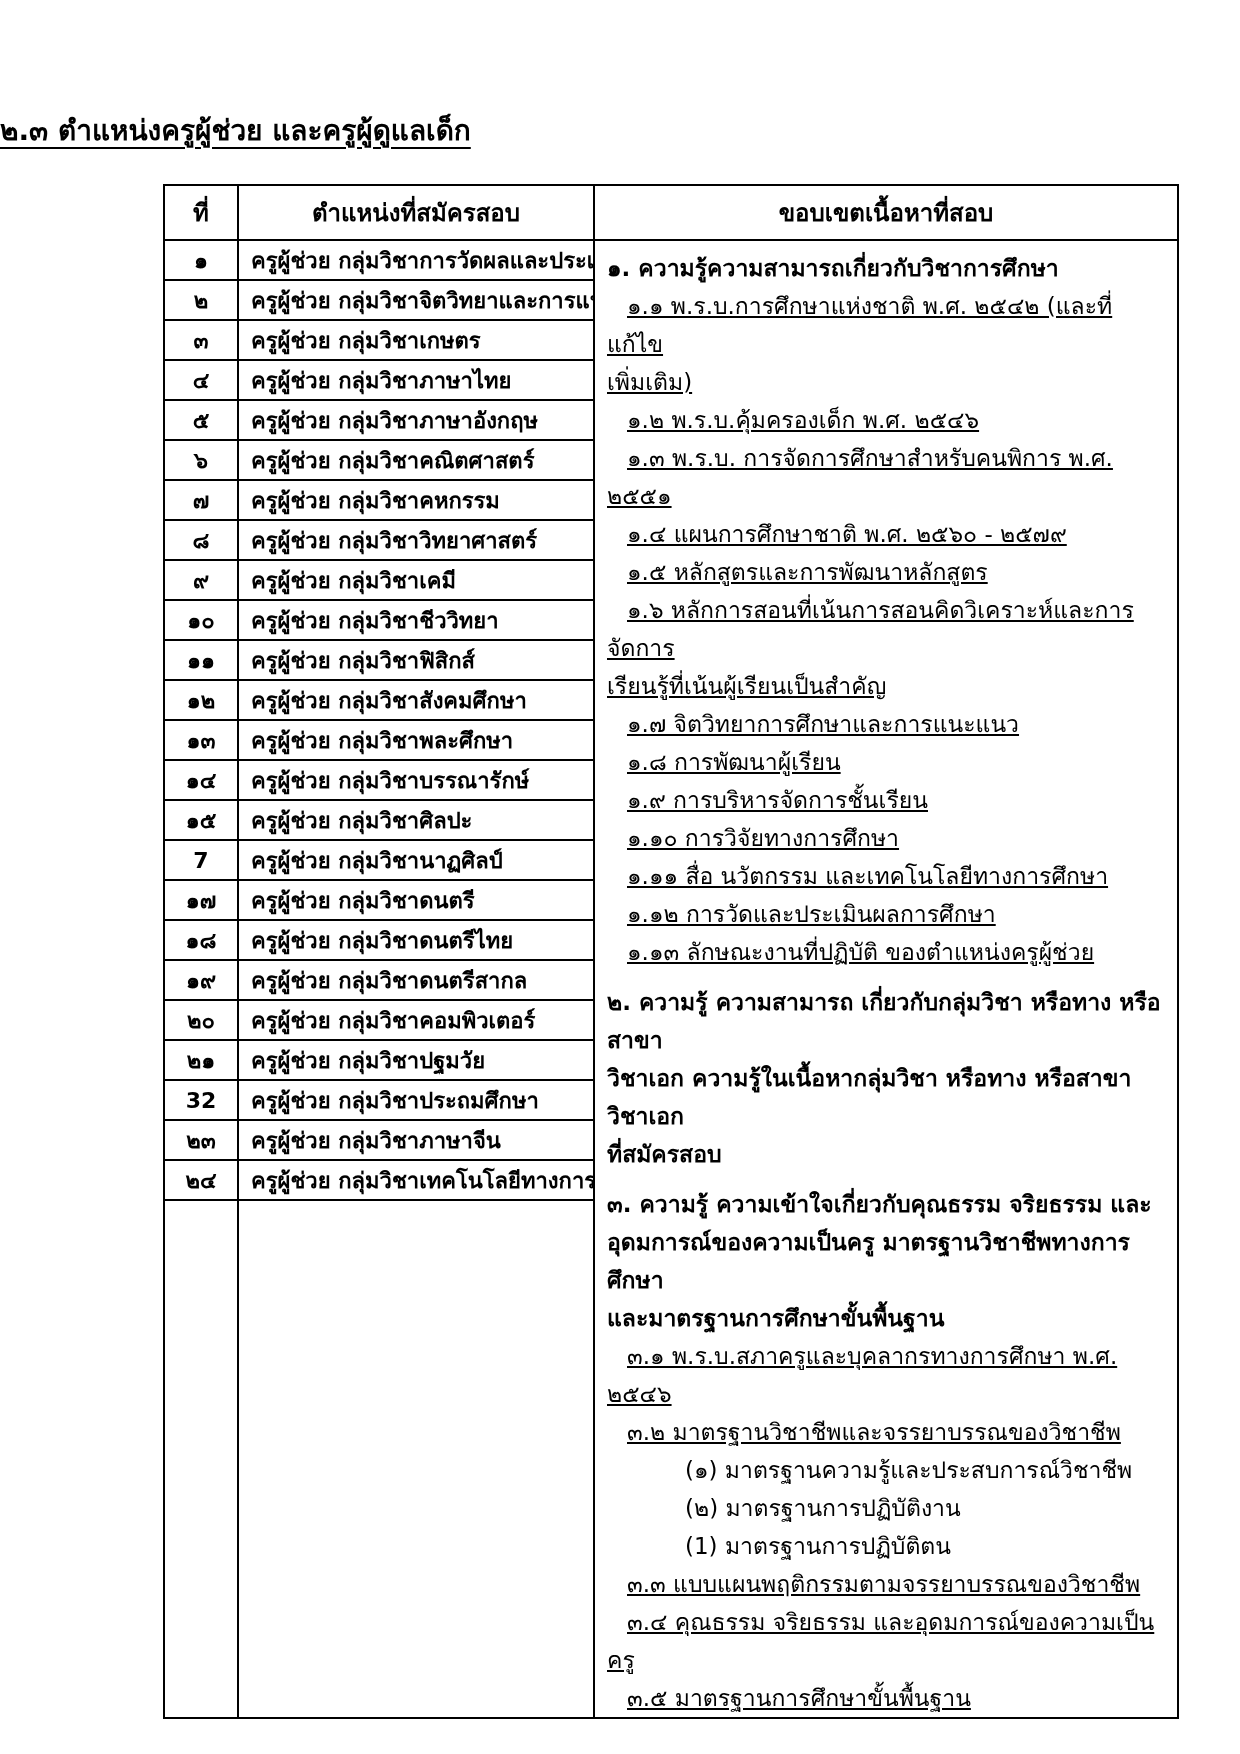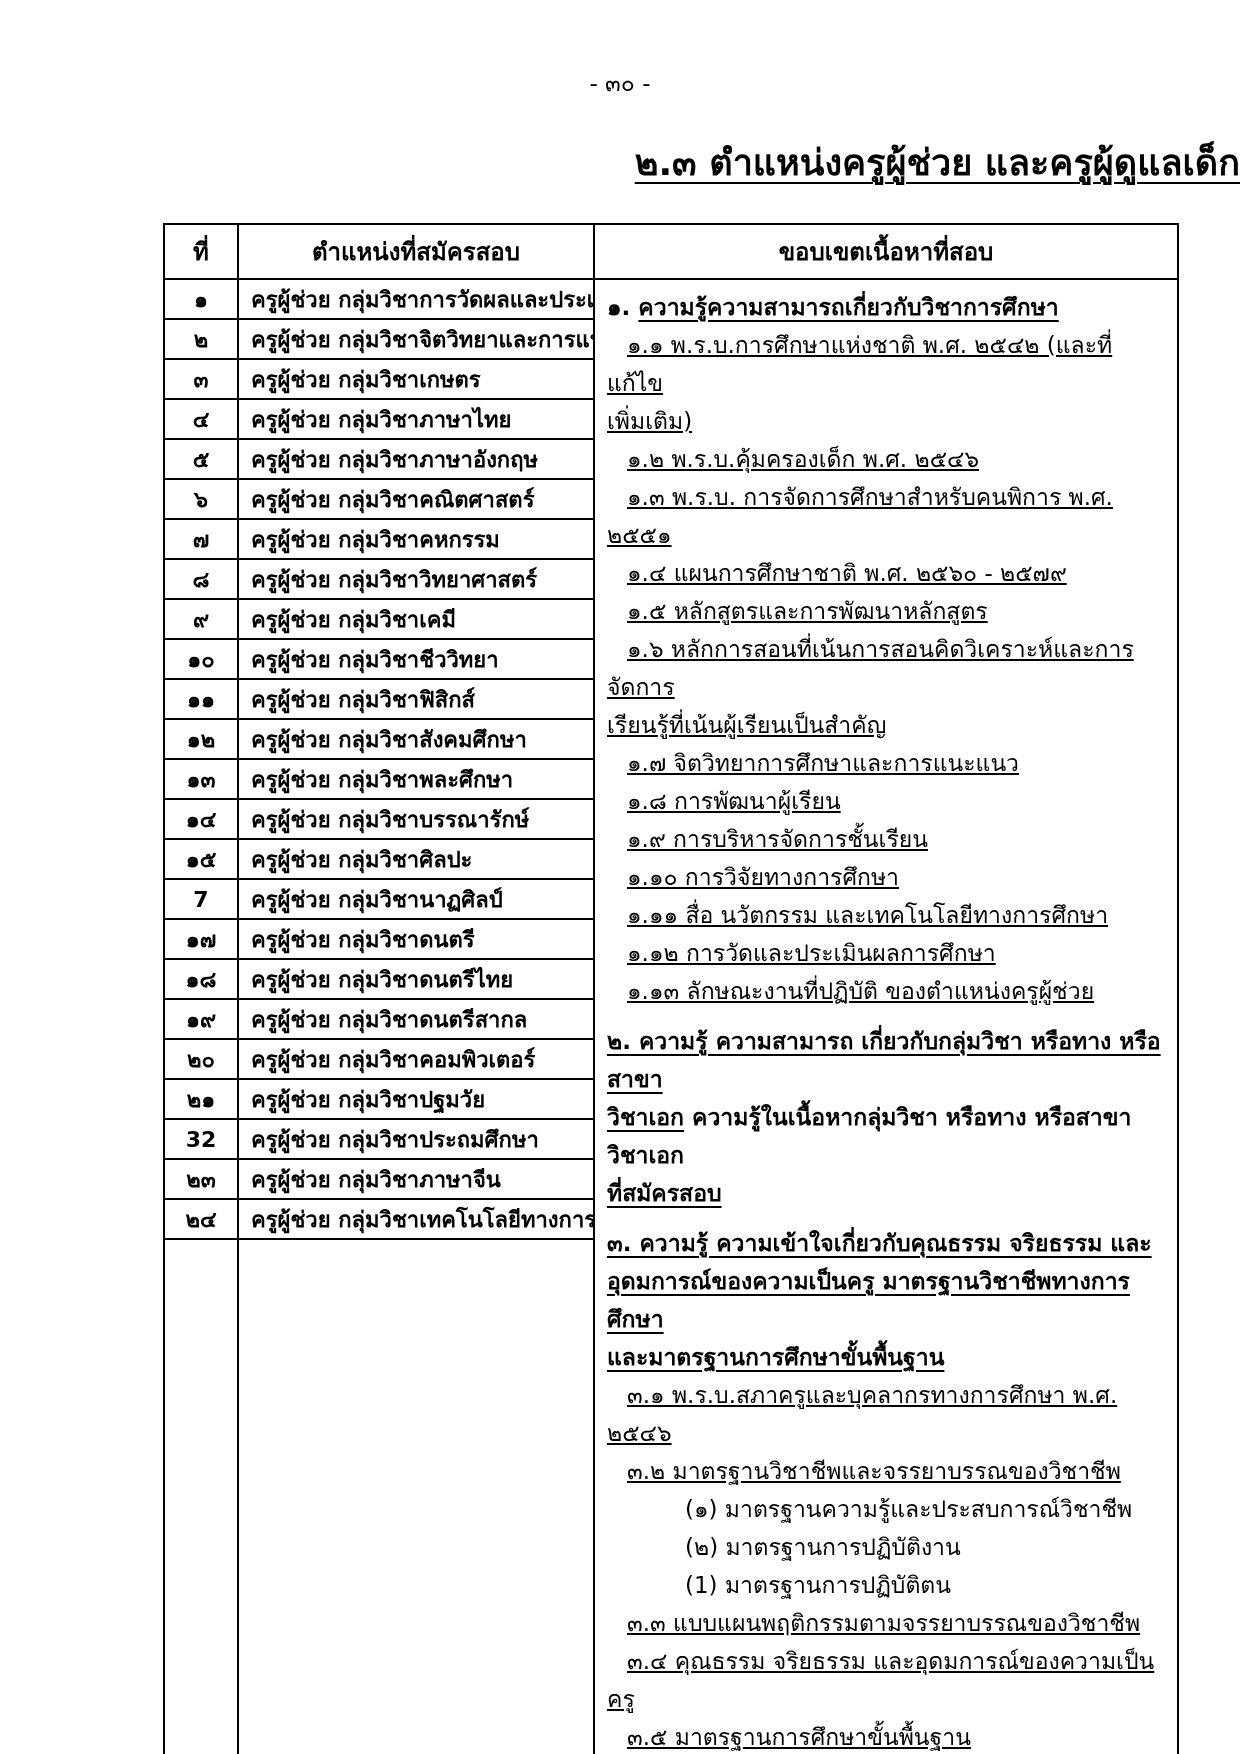--- a/index.html
+++ b/index.html
@@ -3,22 +3,22 @@
 <meta charset="utf-8">
 <style>
   html,body { margin:0; padding:0; background:#ffffff; }
   .page {
     width:1240px; height:1754px; background:#ffffff; color:#000000;
     font-family:"DejaVu Sans","Liberation Sans",sans-serif;
     box-sizing:border-box; padding-top:70px; overflow:hidden; position:relative;
   }
   .page-number { text-align:center; font-size:23px; line-height:26px; }
   .doc-title {
-    text-align:right; font-size:36px; font-weight:bold; margin-top:38px;
-    text-decoration:underline; text-decoration-thickness:2px; text-underline-offset:7px;margin-left:8px;
+    text-align:left; font-size:28px; font-weight:bold; margin-top:38px;
+    text-decoration:underline; text-decoration-thickness:2px; text-underline-offset:7px;
   }
   table.main-table {
     border-collapse:collapse; table-layout:fixed;
     margin:32px 0 0 163px; width:1014px; height:1251px;
   }
   .main-table th, .main-table td { border:2px solid #000000; box-sizing:border-box; }
   .main-table thead tr { height:55px; }
   .main-table thead th {
     font-size:24px; font-weight:bold; text-align:center; vertical-align:middle; padding:0;
   }
@@ -33,28 +33,27 @@
   tr.filler-row td { height:auto; }
   td.cell-scope {
     vertical-align:top; padding:8px 10px 0 12px; font-size:23px;
   }
   .scope-para { margin:0; line-height:38px; }
   .scope-para.item    { text-indent:20px;text-decoration:underline; }
   .scope-para.subitem { text-indent:78px; }
   .scope-para.heading { font-weight:bold; }
   .scope-para.gap     { margin-top:12px; }
   .u {
-    text-decoration:underline; text-decoration-thickness:2px; text-underline-offset:5px;
+    text-decoration-thickness:2px; text-underline-offset:5px;
   }
 </style>
 </head>
 <body>
 
 <div class="page">
-  <div class="page-number">- ๓๐ -</div>
   <div class="doc-title">๒.๓ ตำแหน่งครูผู้ช่วย และครูผู้ดูแลเด็ก</div>
 
   <table class="main-table">
     <colgroup>
       <col style="width:74px">
       <col style="width:356px">
       <col style="width:584px">
     </colgroup>
     <thead>
       <tr>

